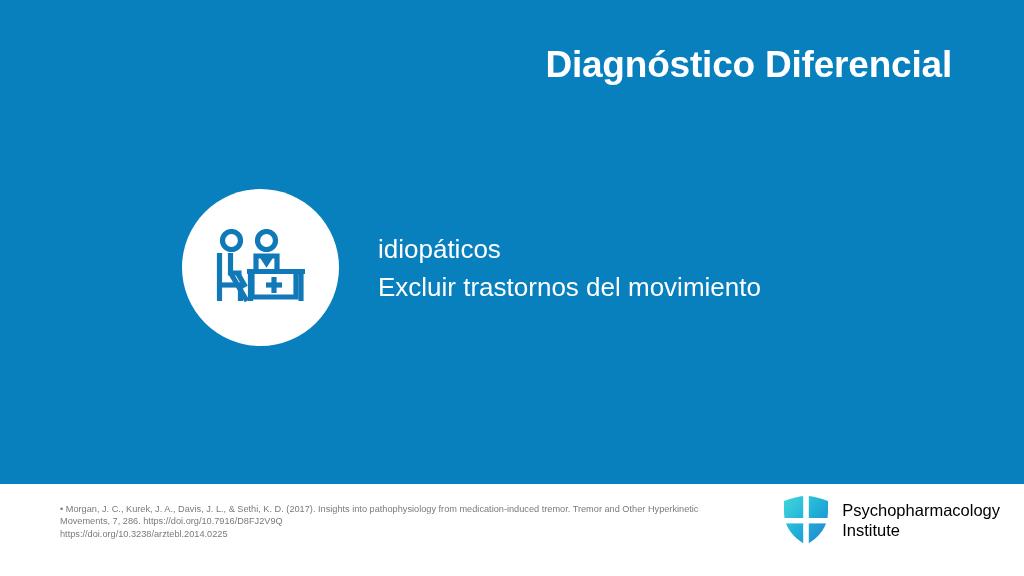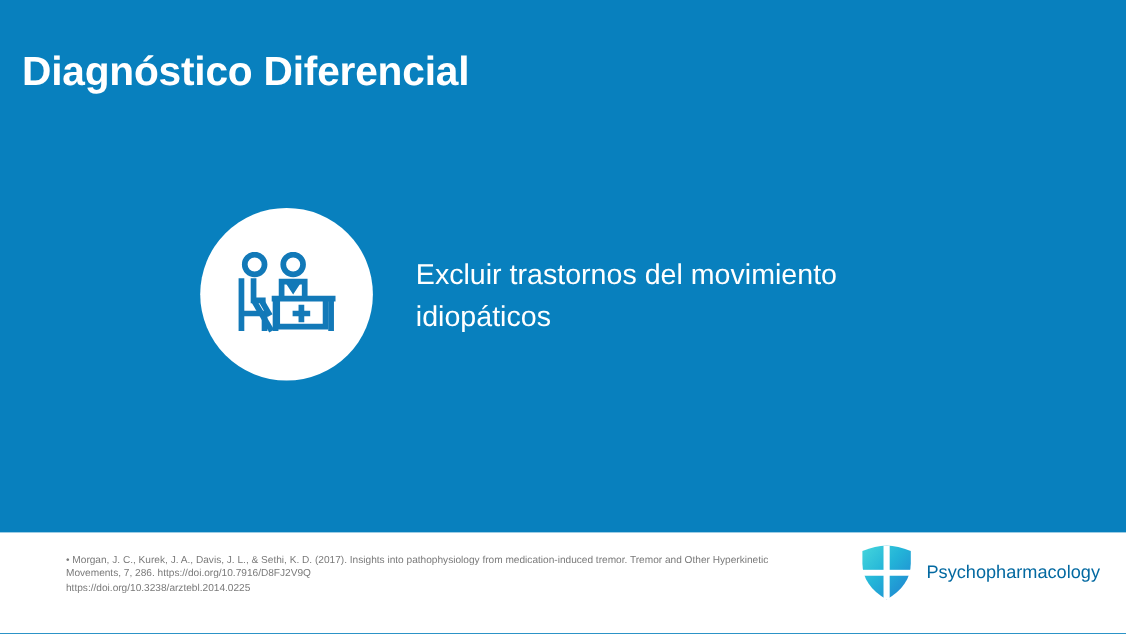--- a/index.html
+++ b/index.html
@@ -19,28 +19,27 @@
     height: 576px;
     background: #0880be;
     overflow: hidden;
   }
   
   #slide-title {
     position: absolute;
     left: 0;
     top: 42px;
     width: 952px;
-    text-align: left;
+    text-align: right;
     color: #ffffff;
     font-size: 37px;
     font-weight: bold;
     letter-spacing: -0.2px;
     line-height: 46px;
     font-family: "Liberation Sans", sans-serif;
-    margin-left: 20px;
   }
   
   #icon-circle {
     position: absolute;
     left: 182px;
     top: 189px;
     width: 157px;
     height: 157px;
     background: #ffffff;
     border-radius: 50%;
@@ -93,21 +92,21 @@
     display: flex;
     align-items: center;
     gap: 12px;
   }
   #logo-mark {
     width: 48px;
     height: 52px;
     flex: 0 0 auto;
   }
   #logo-text {
-    color: #0369a1;
+    color: #000000;
     font-size: 16.5px;
     line-height: 20px;
     font-family: "Liberation Sans", sans-serif;
   }
   #logo-text div { white-space: nowrap; }
 </style>
 </head>
 <body>
 
 <div id="slide">
@@ -145,22 +144,22 @@
           <path d="M48 27 L52.5 34 L57 27"></path>
 
           <path d="M60 48 L60 64"></path>
           <path d="M52 56 L68 56"></path>
         </g>
       </svg>
     </span>
   </div>
 
   <div id="body-text">
+    <div>idiopáticos</div>
     <div>Excluir trastornos del movimiento</div>
-    <div>idiopáticos</div>
   </div>
 
   <div id="footer">
 
     <div id="citations">
       <div class="cite-line">• Morgan, J. C., Kurek, J. A., Davis, J. L., &amp; Sethi, K. D. (2017). Insights into pathophysiology from medication-induced tremor. Tremor and Other Hyperkinetic</div>
       <div class="cite-line">Movements, 7, 286. https://doi.org/10.7916/D8FJ2V9Q</div>
       <div class="cite-line">https://doi.org/10.3238/arztebl.2014.0225</div>
     </div>
 
@@ -175,18 +174,19 @@
             </linearGradient>
           </defs>
           <path d="M24 51 C10 43 2 32 2 18 L2 7 C10 4 17 2 24 2 C31 2 38 4 46 7 L46 18 C46 32 38 43 24 51 Z" fill="url(#shieldGrad)"></path>
 
           <rect x="21.2" y="2" width="5.6" height="49" fill="#ffffff"></rect>
           <rect x="2" y="24" width="44" height="5.4" fill="#ffffff"></rect>
         </svg>
       </span>
       <span id="logo-text">
         <div>Psychopharmacology</div>
+        <div>Institute</div>
       </span>
     </div>
 
   </div>
 
 </div>
 
 </body></html>

